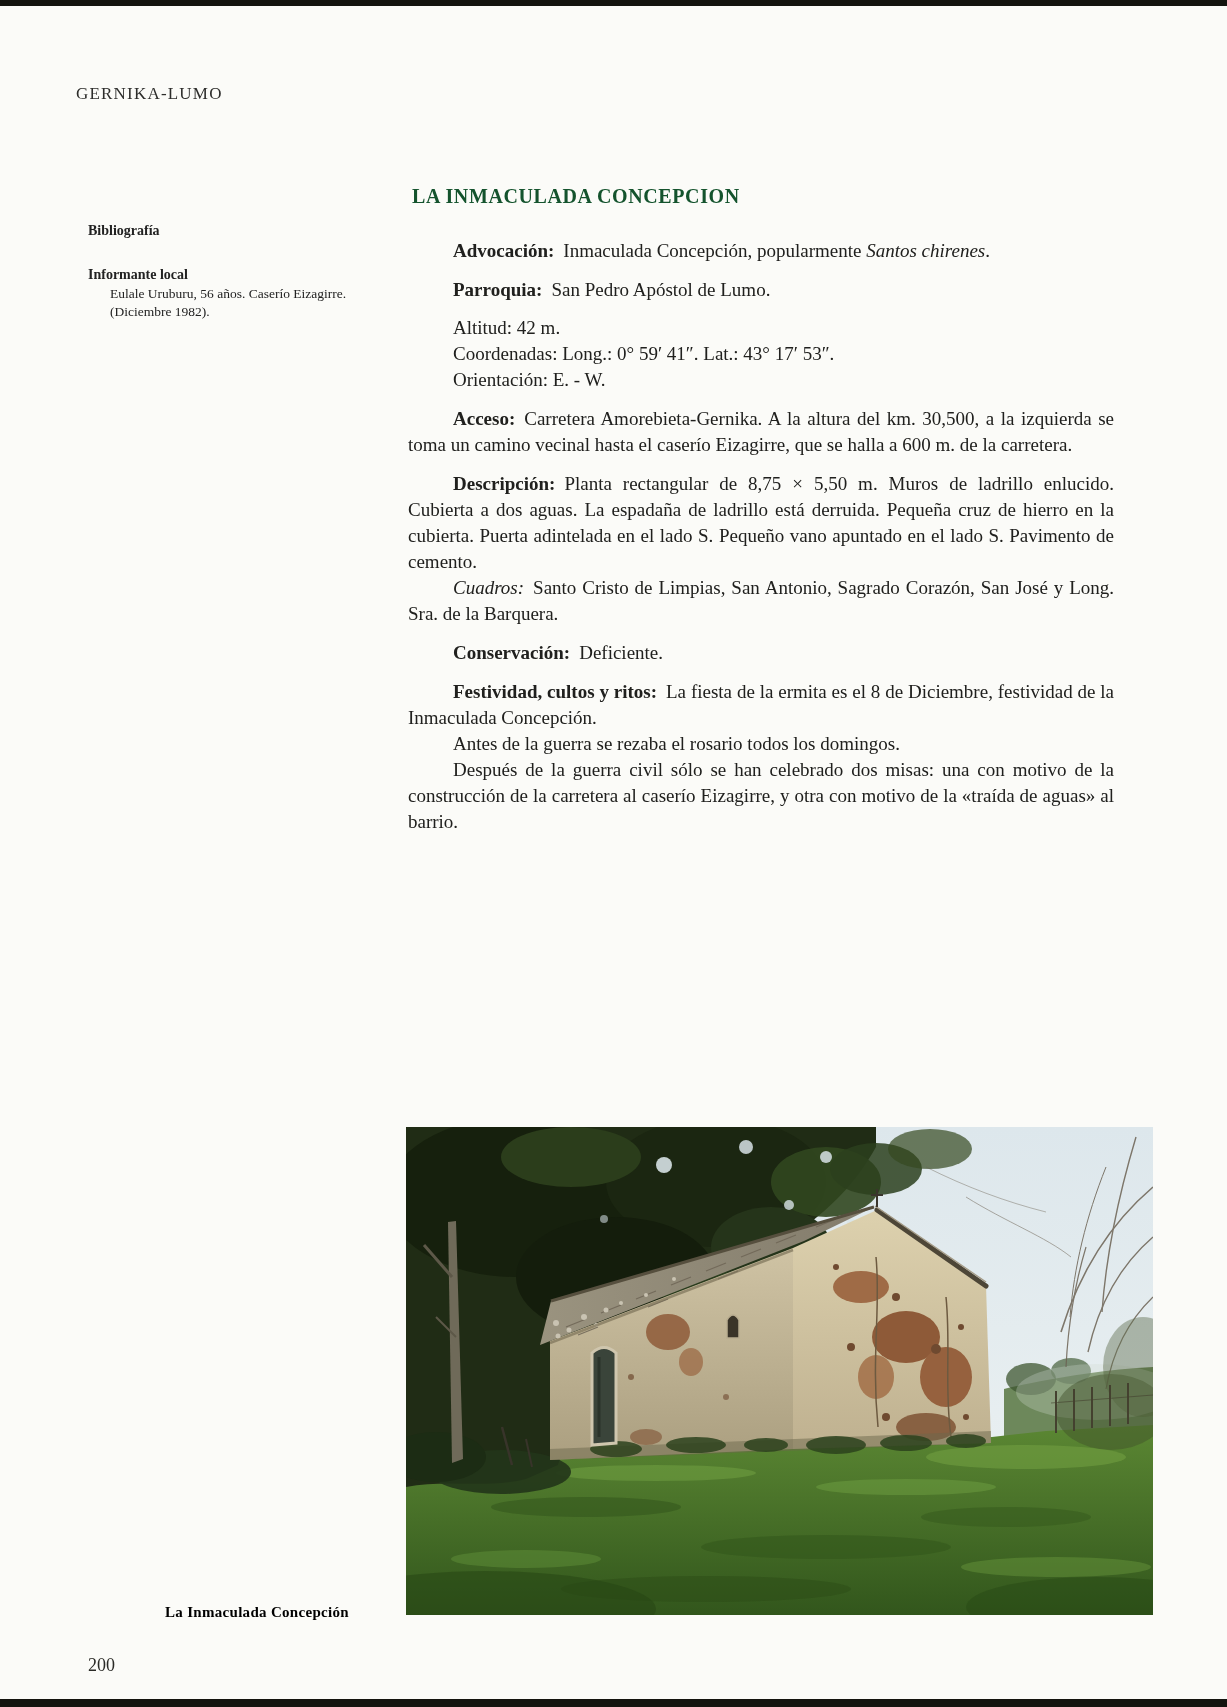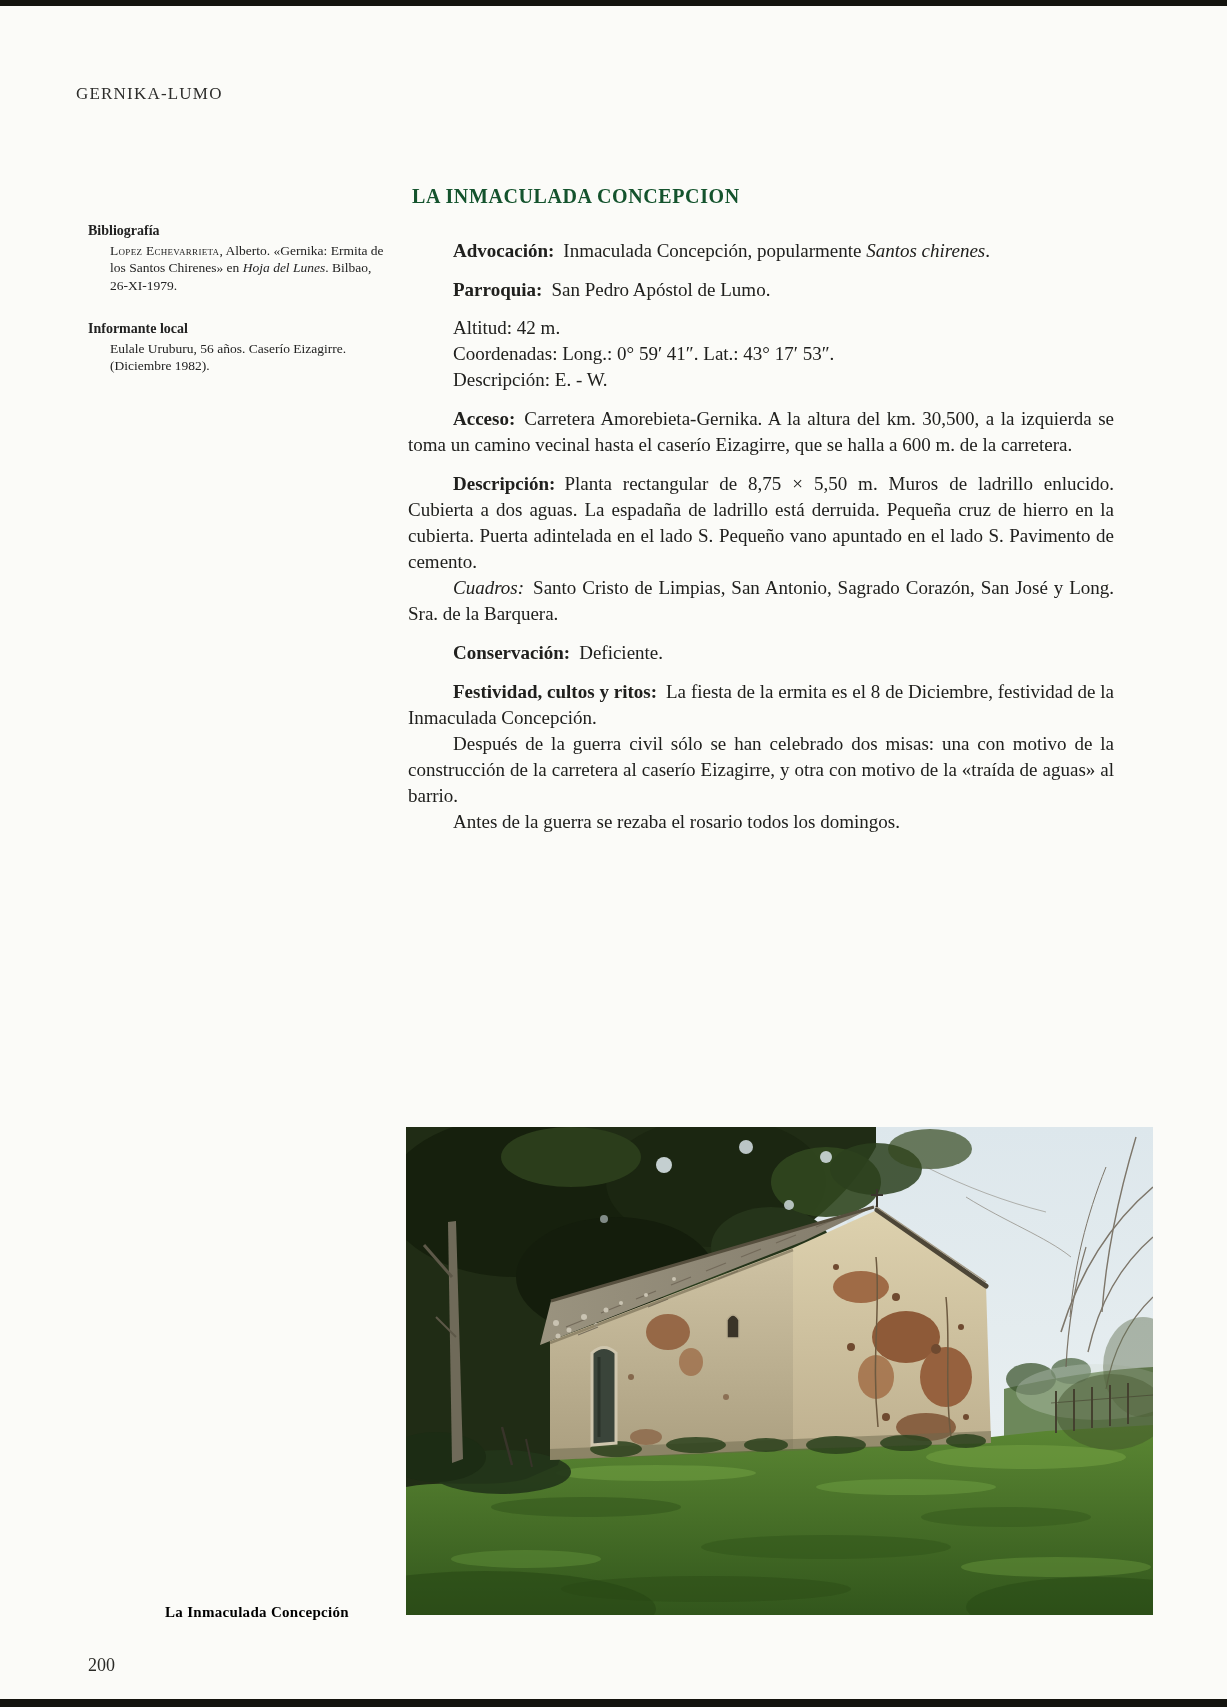--- a/index.html
+++ b/index.html
@@ -40,43 +40,42 @@
   <div class="edge-top"></div>
   <div class="edge-bottom"></div>
 
   <div class="running-header">GERNIKA-LUMO</div>
 
   <h1 class="article-title">LA INMACULADA CONCEPCION</h1>
 
   <aside class="sidebar" id="sidebar">
       <section class="side-section">
         <h3 class="side-heading">Bibliografía</h3>
-        <p class="side-entry"><span class="seg-smallcaps">Lopez Echevarrieta</span><span class="seg-plain">, Alberto. «Gernika: Ermita de los Santos Chirenes» en </span><span class="seg-italic">Hoja del Lunes</span><span class="seg-plain">. Bilbao, 26-XI-1979.</span></p>
       </section>
       <section class="side-section">
         <h3 class="side-heading">Informante local</h3>
         <p class="side-entry"><span class="seg-plain">Eulale Uruburu, 56 años. Caserío Eizagirre. (Diciembre 1982).</span></p>
       </section>
     </aside>
 
   <main class="main-col" id="main-col">
       <p class="para"><span class="seg-bold">Advocación:</span><span class="seg-plain">Inmaculada Concepción, popularmente </span><span class="seg-italic">Santos chirenes</span><span class="seg-plain">.</span></p>
       <p class="para"><span class="seg-bold">Parroquia:</span><span class="seg-plain">San Pedro Apóstol de Lumo.</span></p>
       <div class="data-block">
         <div class="data-line">Altitud: 42 m.</div>
         <div class="data-line">Coordenadas: Long.: 0° 59′ 41″. Lat.: 43° 17′ 53″.</div>
-        <div class="data-line">Descripción: E. - W.</div>
+        <div class="data-line">Orientación: E. - W.</div>
       </div>
       <p class="para"><span class="seg-bold">Acceso:</span><span class="seg-plain">Carretera Amorebieta-Gernika. A la altura del km. 30,500, a la izquierda se toma un camino vecinal hasta el caserío Eizagirre, que se halla a 600 m. de la carretera.</span></p>
       <p class="para"><span class="seg-bold">Descripción:</span><span class="seg-plain">Planta rectangular de 8,75 × 5,50 m. Muros de ladrillo enlucido. Cubierta a dos aguas. La espadaña de ladrillo está derruida. Pequeña cruz de hierro en la cubierta. Puerta adintelada en el lado S. Pequeño vano apuntado en el lado S. Pavimento de cemento.</span></p>
       <p class="para-run"><span class="seg-italic">Cuadros:</span><span class="seg-plain">Santo Cristo de Limpias, San Antonio, Sagrado Corazón, San José y Long. Sra. de la Barquera.</span></p>
       <p class="para"><span class="seg-bold">Conservación:</span><span class="seg-plain">Deficiente.</span></p>
       <p class="para"><span class="seg-bold">Festividad, cultos y ritos:</span><span class="seg-plain">La fiesta de la ermita es el 8 de Diciembre, festividad de la Inmaculada Concepción.</span></p>
+      <p class="para-run"><span class="seg-plain">Antes de la guerra se rezaba el rosario todos los domingos.</span></p>
       <p class="para-run"><span class="seg-plain">Después de la guerra civil sólo se han celebrado dos misas: una con motivo de la construcción de la carretera al caserío Eizagirre, y otra con motivo de la «traída de aguas» al barrio.</span></p>
-      <p class="para-run"><span class="seg-plain">Antes de la guerra se rezaba el rosario todos los domingos.</span></p>
     </main>
 
   <figure class="photo-figure">
     <svg width="747" height="488" viewBox="0 0 747 488">
       <defs>
         <linearGradient id="gSky" x1="0" y1="0" x2="0" y2="1">
           <stop offset="0" stop-color="#dde7ec"></stop>
             <stop offset="1" stop-color="#eef3f3"></stop>
         </linearGradient>
         <linearGradient id="gGrass" x1="0" y1="0" x2="0" y2="1">

